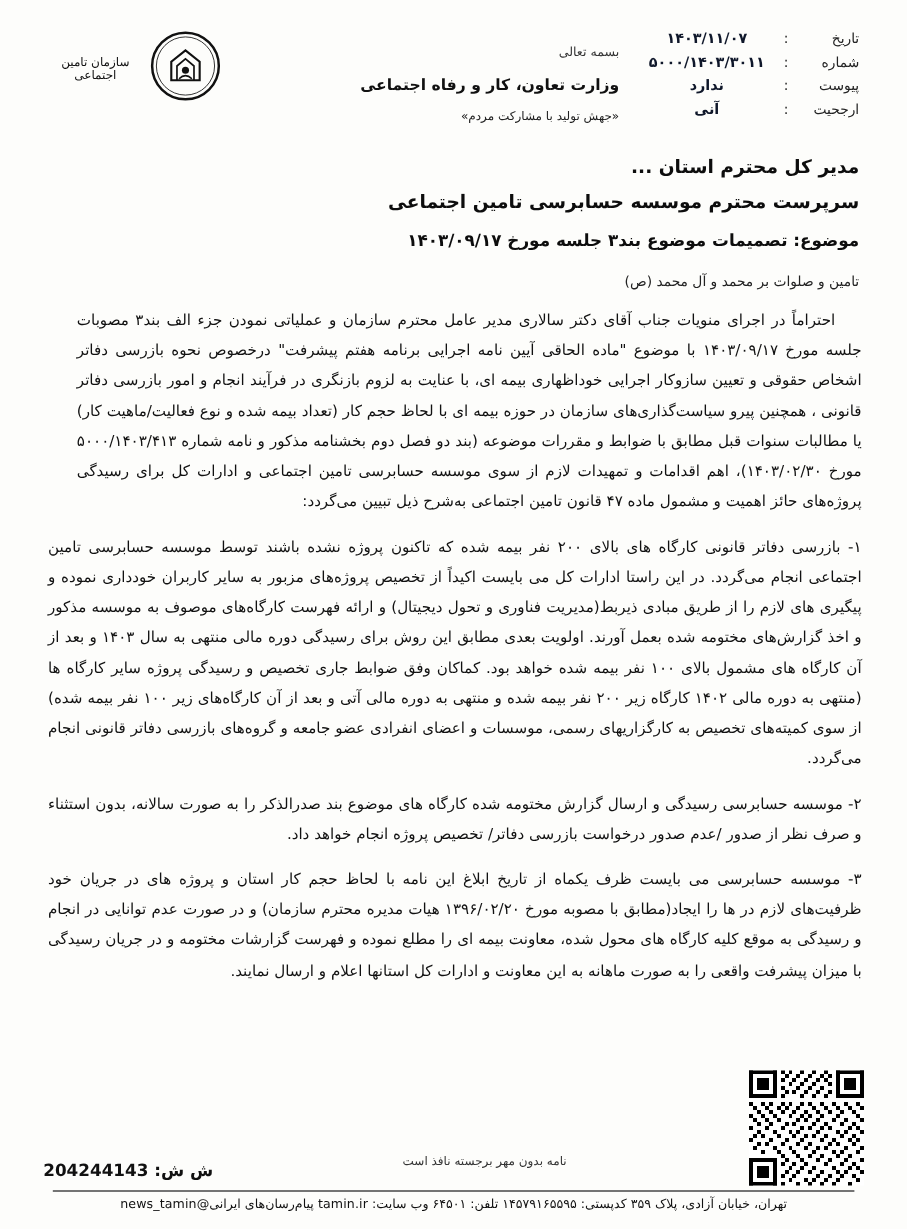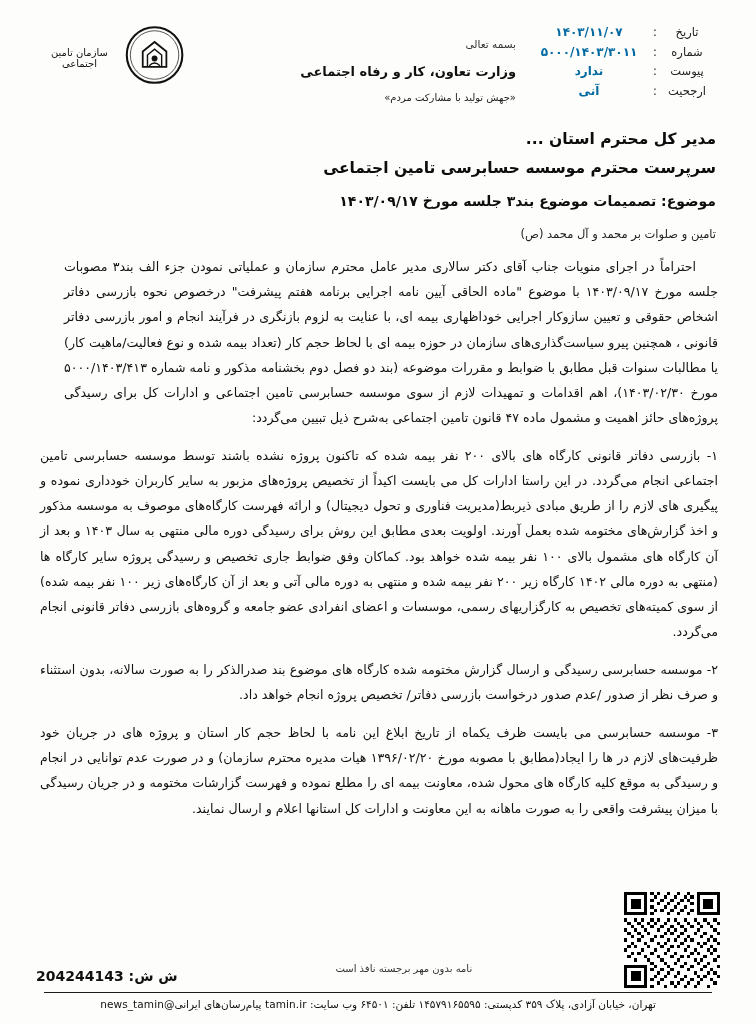--- a/index.html
+++ b/index.html
@@ -45,35 +45,35 @@
   }
   .meta-row {
     display: flex;
     flex-direction: row;
     justify-content: flex-start;
     align-items: baseline;
     margin-bottom: 7px;
   }
   .meta-label {
     width: 58px;
-    text-align: center;
+    text-align: right;
     font-size: 11.5px;
     color: #222;
     letter-spacing: 0.2px;
   }
   .meta-colon {
     width: 6px;
     text-align: center;
     color: #222;
   }
   .meta-value {
     flex: 1;
     text-align: center;
     font-size: 12px;
-    color: #0369a1;
+    color: #0f172a;
     font-weight: 600;
     letter-spacing: 0.3px;
   }
 
   .header-center {
     text-align: right;
     padding-top: 16px;
     flex: 1;
   }
   .bismillah {

